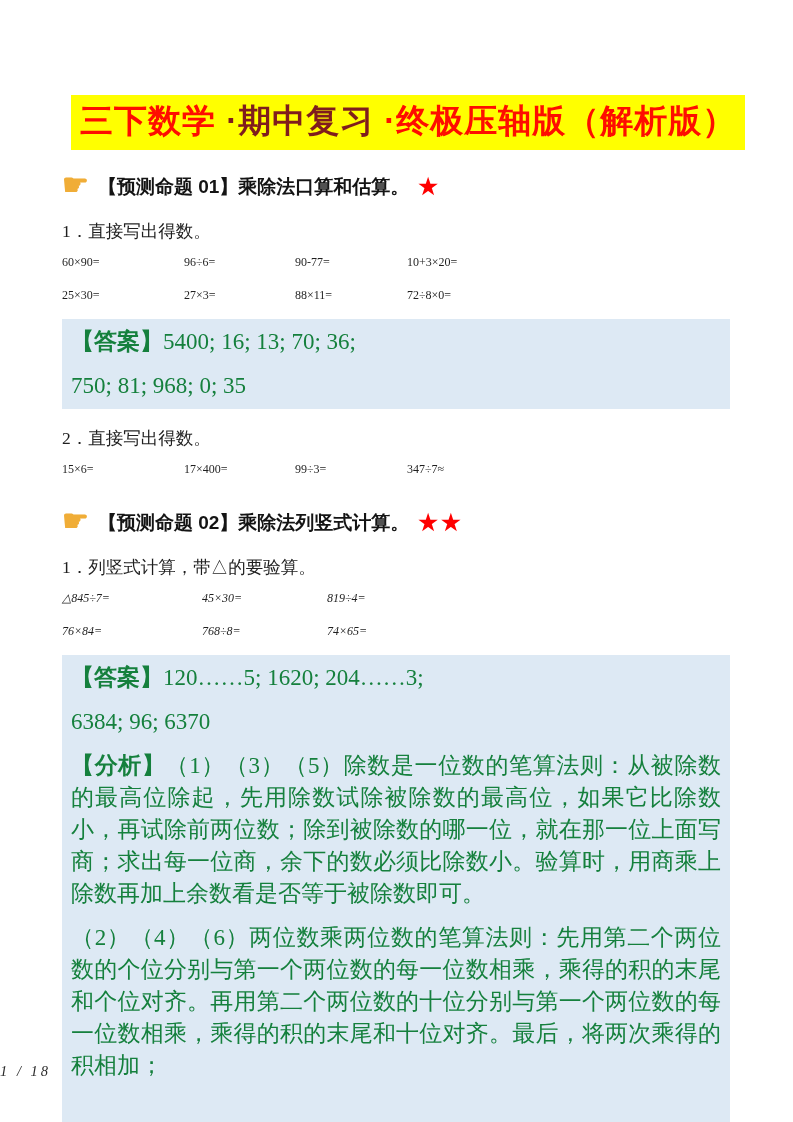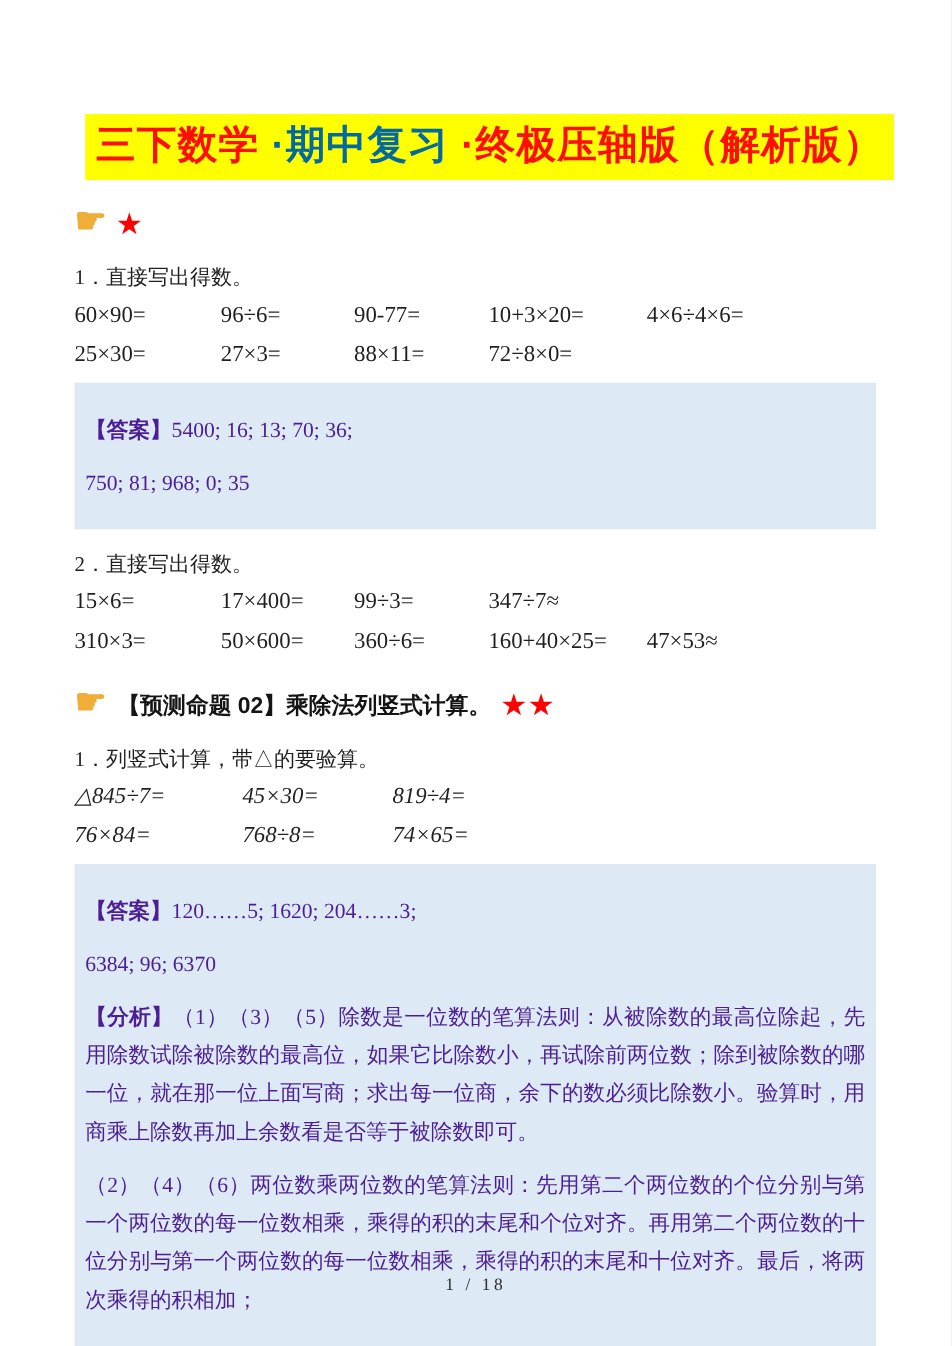--- a/index.html
+++ b/index.html
@@ -28,21 +28,21 @@
     background: #ffff00;
     padding: 5px 9px 7px 9px;
     font-family: "Liberation Sans", sans-serif;
     font-weight: 800;
     font-size: 33px;
     letter-spacing: 1px;
     white-space: nowrap;
     line-height: 1.3;
   }
   .title-red  { color: #fe0d00; }
-  .title-blue { color: #0369a1; text-align: center; }
+  .title-blue { color: #7f1d1d; text-align: center; }
   
   .section-heading {
     display: flex;
     align-items: center;
     gap: 9px;
     margin-top: 22px;
     font-family: "Liberation Sans", sans-serif;
     font-weight: 700;
     font-size: 19px;
     color: #141414;
@@ -60,102 +60,96 @@
     line-height: 1;
   }
   
   .q-label {
     margin-top: 14px;
     font-size: 17.5px;
     line-height: 30px;
   }
   .prob-row {
     display: grid;
-    font-size: 19px;
+    font-size: 12px;
     line-height: 33px;
     margin-top: 0;
   }
   .cols5 { grid-template-columns: 122px 111px 112px 132px 1fr; }
   .cols3 { grid-template-columns: 140px 125px 1fr; font-style: italic; }
   
   .answer-block {
     background: #dde9f4;
-    color: #4c1d95;
-    font-size: 18px;
+    color: #15803d;
+    font-size: 23px;
     line-height: 32px;
-    padding: 23px 9px;
+    padding: 7px 9px;
     margin-top: 7px;
     text-align: justify;
   }
   .answer-block .lbl { font-weight: 700; }
   .answer-block p + p { margin-top: 12px; }
   .big-pad { padding-bottom: 92px; }
   
   .footer {
     position: absolute;
     left: 0;
     bottom: 42px;
     width: 100%;
-    text-align: center;
+    text-align: left;
     font-size: 14.5px;
     letter-spacing: 3px;
     color: #2b2b2b;
+    font-style: italic;
   }
 </style>
 </head>
 <body>
 
 <div class="page">
   <div class="content">
 
     
     <div class="title-band">
       <span class="title-red">三下数学</span><span class="title-blue"> ·期中复习</span><span class="title-red"> ·终极压轴版（解析版）</span>
     </div>
 
     
     <div class="section-heading">
       <span class="hand-icon">☛</span>
+      <span>【预测命题 01】乘除法口算和估算。</span>
       <span class="stars">★</span>
     </div>
 
     
     <p class="q-label">1．直接写出得数。</p>
     <div class="prob-row cols5">
       <span>60×90=</span>
       <span>96÷6=</span>
       <span>90-77=</span>
       <span>10+3×20=</span>
-      <span>4×6÷4×6=</span>
     </div>
     <div class="prob-row cols5">
       <span>25×30=</span>
       <span>27×3=</span>
       <span>88×11=</span>
       <span>72÷8×0=</span>
     </div>
     <div class="answer-block">
       <p><span class="lbl">【答案】</span><span>5400; 16; 13; 70; 36;</span></p>
       <p>750; 81; 968; 0; 35</p>
     </div>
 
     
     <p class="q-label">2．直接写出得数。</p>
     <div class="prob-row cols5">
       <span>15×6=</span>
       <span>17×400=</span>
       <span>99÷3=</span>
       <span>347÷7≈</span>
-    </div>
-    <div class="prob-row cols5">
-      <span>310×3=</span>
-      <span>50×600=</span>
-      <span>360÷6=</span>
-      <span>160+40×25=</span>
-      <span>47×53≈</span>
     </div>
 
     
     <div class="section-heading">
       <span class="hand-icon">☛</span>
       <span>【预测命题 02】乘除法列竖式计算。</span>
       <span class="stars">★★</span>
     </div>
 
     

